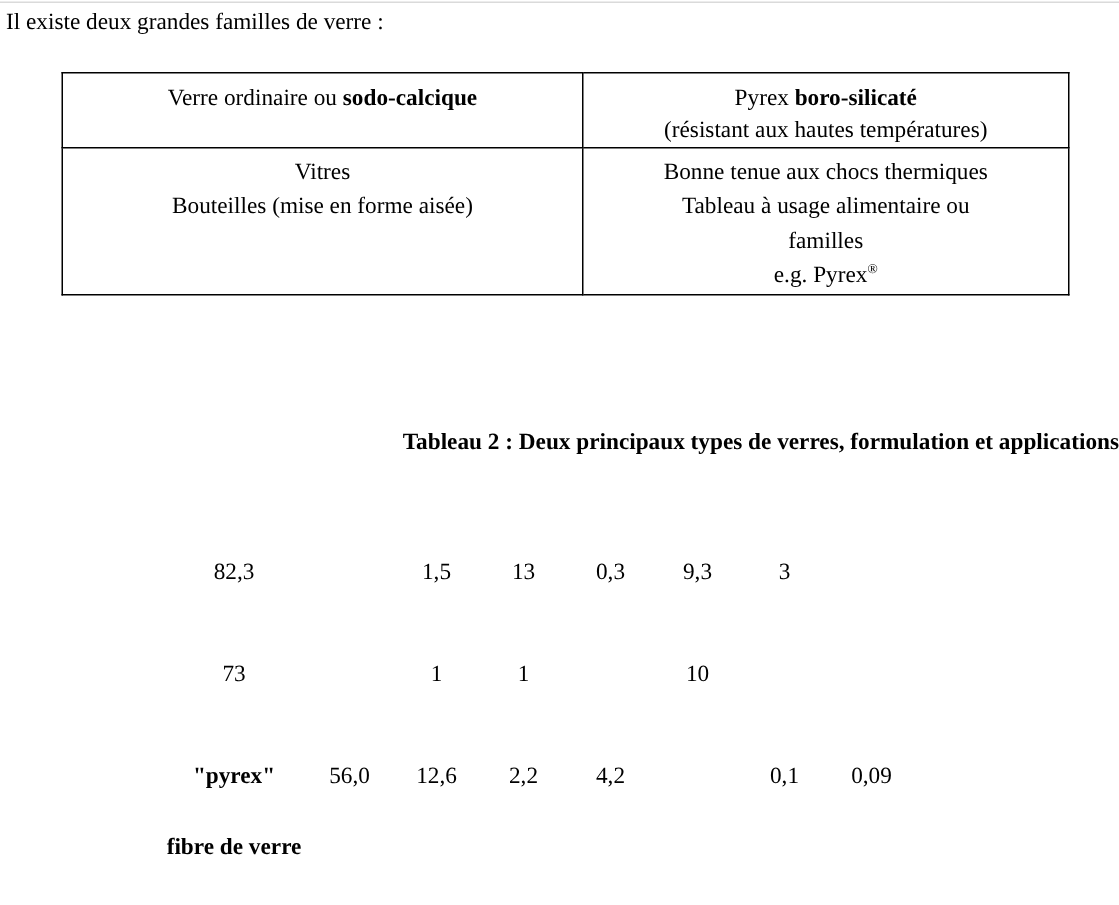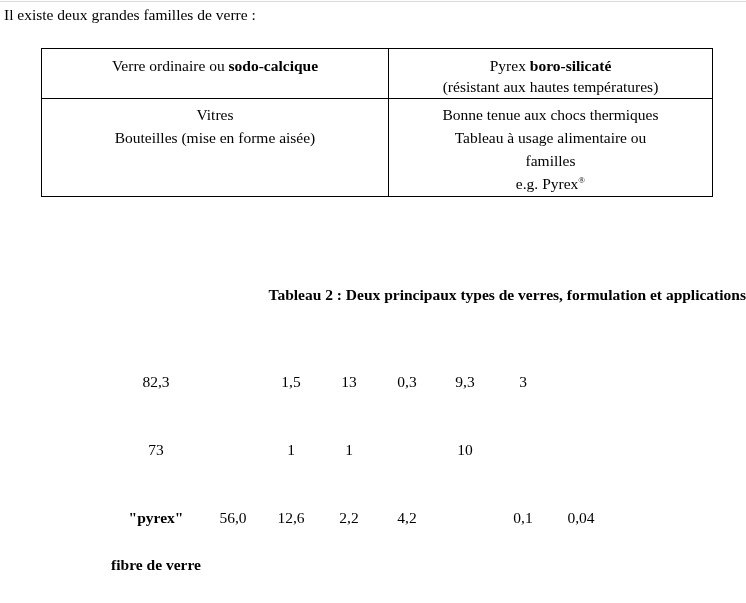--- a/index.html
+++ b/index.html
@@ -109,20 +109,20 @@
   </div>
 
   <div class="t2-row t2-r">
     <div class="t2-label">"pyrex"</div>
     <div>56,0</div>
     <div>12,6</div>
     <div>2,2</div>
     <div>4,2</div>
     <div></div>
     <div>0,1</div>
-    <div>0,04</div>
+    <div>0,09</div>
     <div></div>
   </div>
 
   <div class="t2-row t2-partial">
     <div class="t2-label">fibre de verre</div>
   </div>
 </div>
 
 </body></html>

